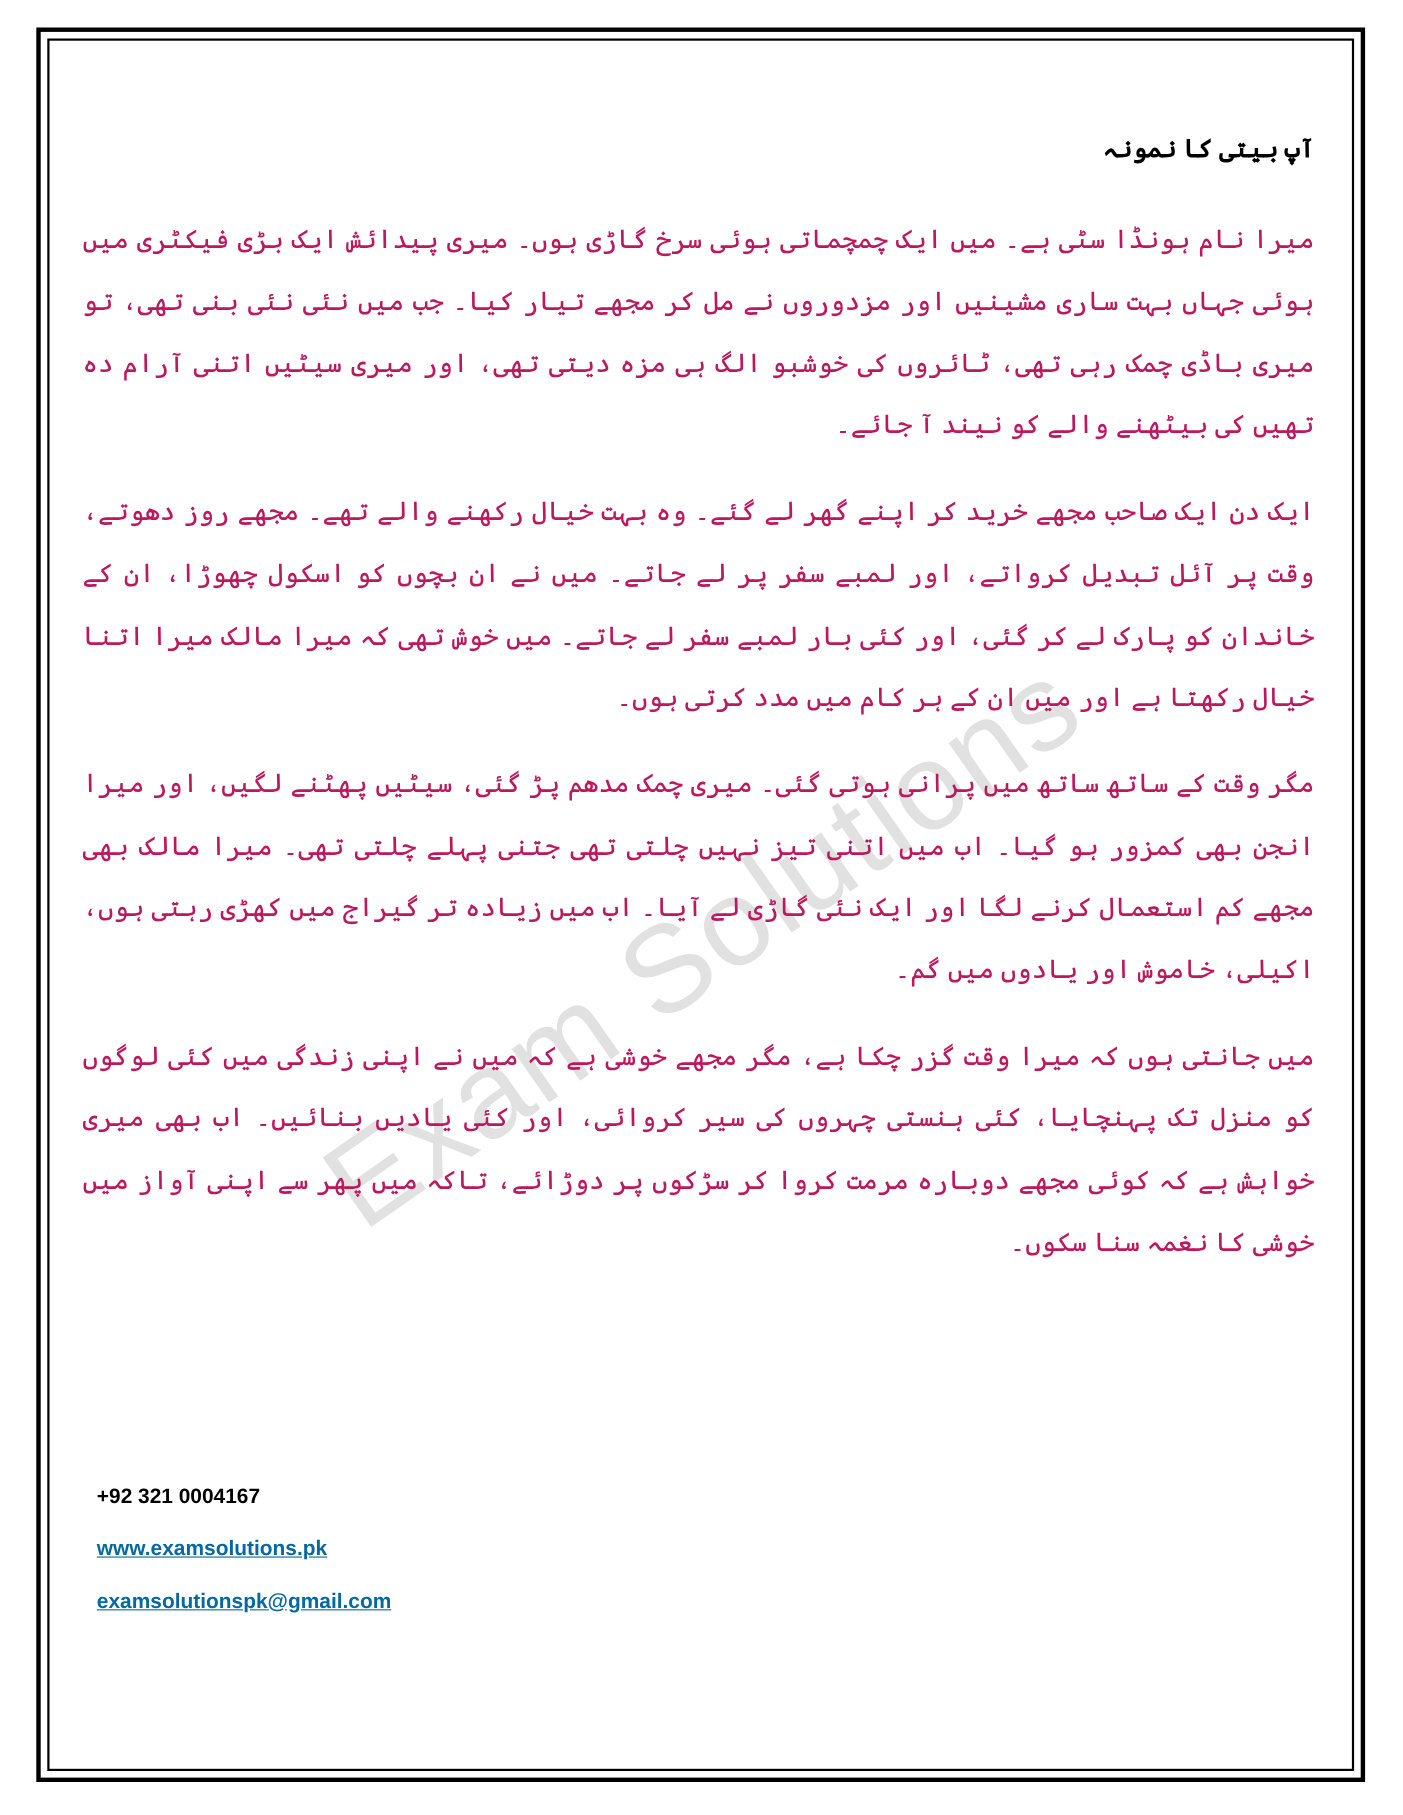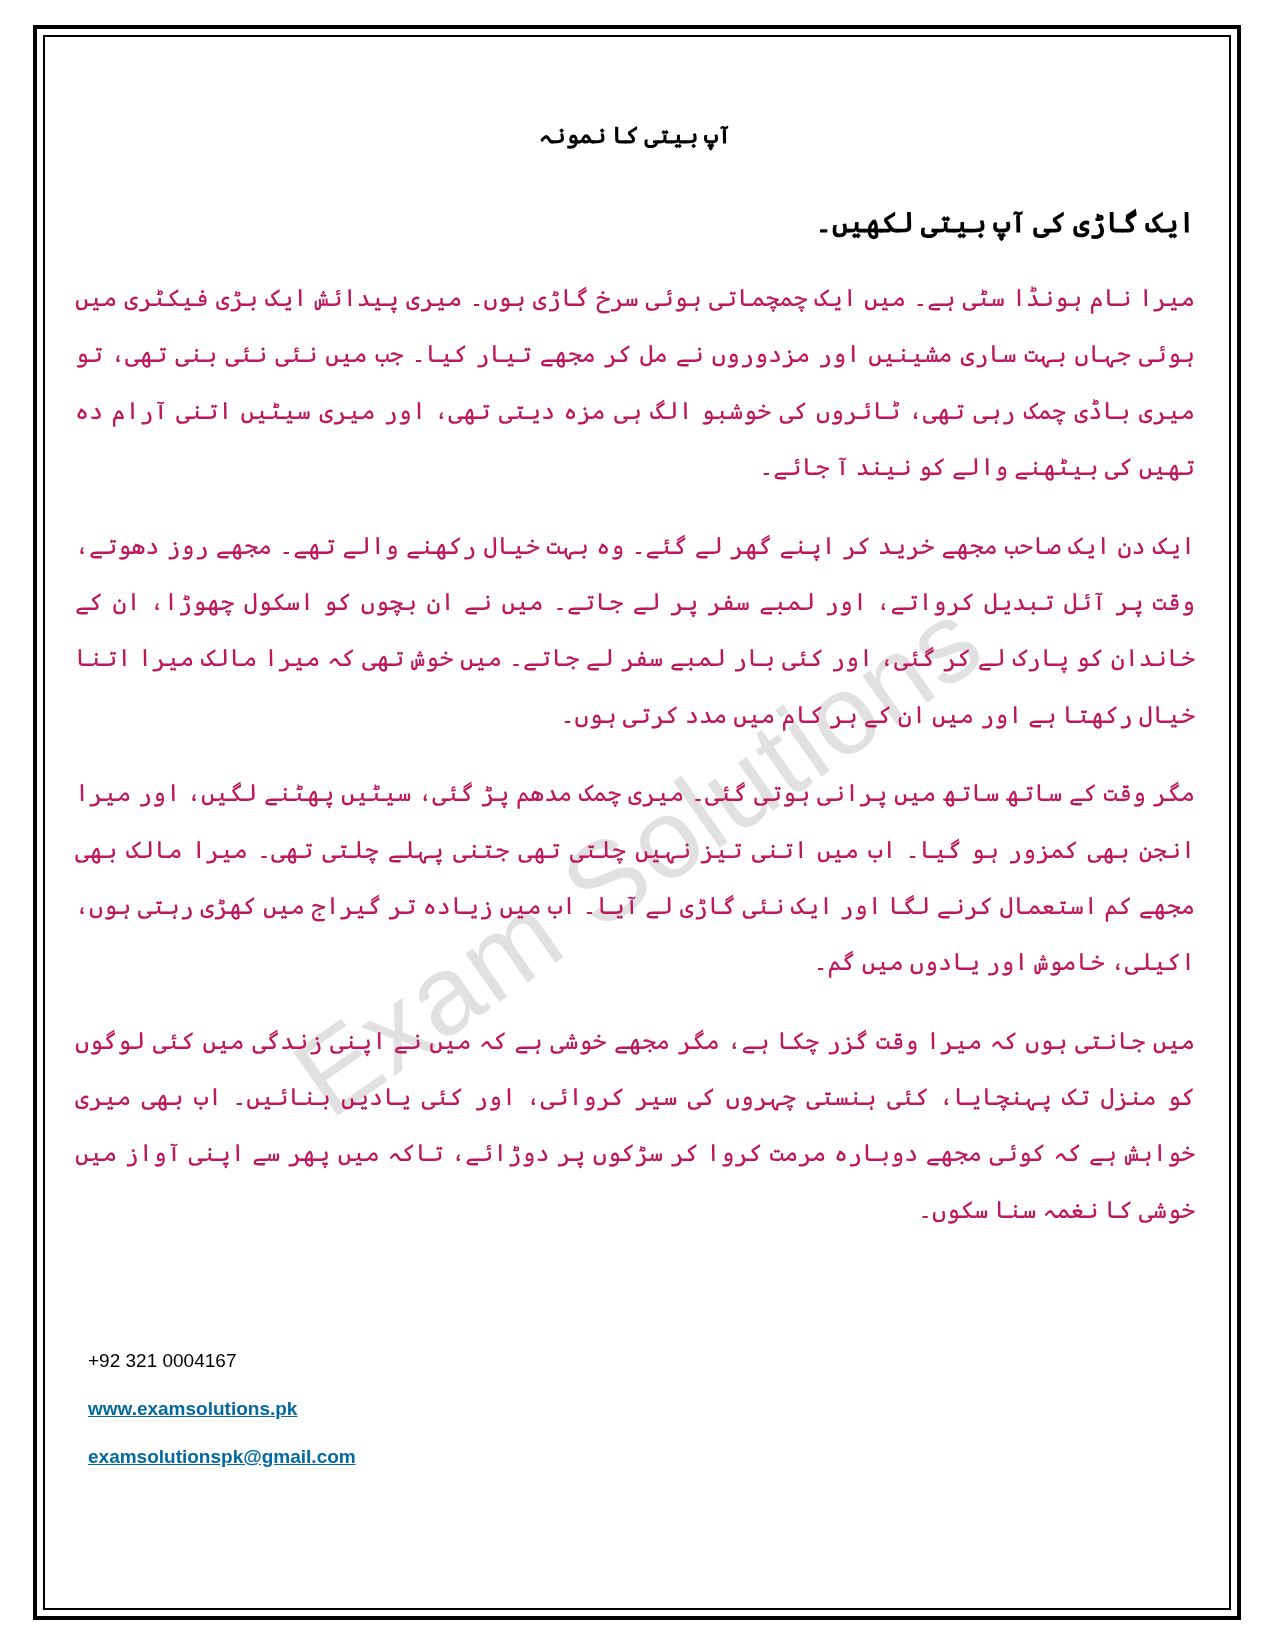--- a/index.html
+++ b/index.html
@@ -38,25 +38,25 @@
     position: absolute;
     left: 75px;
     top: 120px;
     width: 1120px;
     height: 1180px;
     box-sizing: border-box;
     direction: rtl;
     text-align: right;
   }
   .doc-title {
-    text-align: center;
+    text-align: right;
     font-size: 23px;
     font-weight: bold;
     color: #000000;
-    margin: 0 0 49px 0;
+    margin: 0 0 38px 0;
     line-height: 1.4;
   }
   .doc-subtitle {
     font-size: 28px;
     font-weight: bold;
     color: #000000;
     margin: 0 0 24px 0;
     line-height: 1.6;
     text-align: right;
   }
@@ -87,21 +87,21 @@
     position: absolute;
     left: 88px;
     top: 1350px;
     width: 800px;
     direction: ltr;
     text-align: left;
     font-family: "Liberation Sans", sans-serif;
   }
   .footer .phone {
     font-size: 19px;
-    font-weight: normal;
+    font-weight: bold;
     color: #000000;
     margin-bottom: 26px;
   }
   .footer .link {
     display: block;
     font-size: 19px;
     font-weight: bold;
     color: #0369a1;
     text-decoration: underline;
     margin-bottom: 26px;
@@ -113,21 +113,20 @@
 
 <div class="page">
 
   <div class="border-outer"></div>
   <div class="border-inner"></div>
 
   <div class="watermark">Exam Solutions</div>
 
   <div class="content">
     <div class="doc-title">آپ بیتی کا نمونہ</div>
-    <div class="doc-subtitle">ایک گاڑی کی آپ بیتی لکھیں۔</div>
     <p class="para">میرا نام ہونڈا سٹی ہے۔ میں ایک چمچماتی ہوئی سرخ گاڑی ہوں۔ میری پیدائش ایک بڑی فیکٹری میں ہوئی جہاں بہت ساری مشینیں اور مزدوروں نے مل کر مجھے تیار کیا۔ جب میں نئی نئی بنی تھی، تو میری باڈی چمک رہی تھی، ٹائروں کی خوشبو الگ ہی مزہ دیتی تھی، اور میری سیٹیں اتنی آرام دہ تھیں کی بیٹھنے والے کو نیند آ جائے۔</p>
     <p class="para">ایک دن ایک صاحب مجھے خرید کر اپنے گھر لے گئے۔ وہ بہت خیال رکھنے والے تھے۔ مجھے روز دھوتے، وقت پر آئل تبدیل کرواتے، اور لمبے سفر پر لے جاتے۔ میں نے ان بچوں کو اسکول چھوڑا، ان کے خاندان کو پارک لے کر گئی، اور کئی بار لمبے سفر لے جاتے۔ میں خوش تھی کہ میرا مالک میرا اتنا خیال رکھتا ہے اور میں ان کے ہر کام میں مدد کرتی ہوں۔</p>
     <p class="para">مگر وقت کے ساتھ ساتھ میں پرانی ہوتی گئی۔ میری چمک مدھم پڑ گئی، سیٹیں پھٹنے لگیں، اور میرا انجن بھی کمزور ہو گیا۔ اب میں اتنی تیز نہیں چلتی تھی جتنی پہلے چلتی تھی۔ میرا مالک بھی مجھے کم استعمال کرنے لگا اور ایک نئی گاڑی لے آیا۔ اب میں زیادہ تر گیراج میں کھڑی رہتی ہوں، اکیلی، خاموش اور یادوں میں گم۔</p>
     <p class="para">میں جانتی ہوں کہ میرا وقت گزر چکا ہے، مگر مجھے خوشی ہے کہ میں نے اپنی زندگی میں کئی لوگوں کو منزل تک پہنچایا، کئی ہنستی چہروں کی سیر کروائی، اور کئی یادیں بنائیں۔ اب بھی میری خواہش ہے کہ کوئی مجھے دوبارہ مرمت کروا کر سڑکوں پر دوڑائے، تاکہ میں پھر سے اپنی آواز میں خوشی کا نغمہ سنا سکوں۔</p>
   </div>
 
   <div class="footer">
     <div class="phone">+92 321 0004167</div>
     <a class="link" href="#">www.examsolutions.pk</a>
     <a class="link" href="#">examsolutionspk@gmail.com</a>

